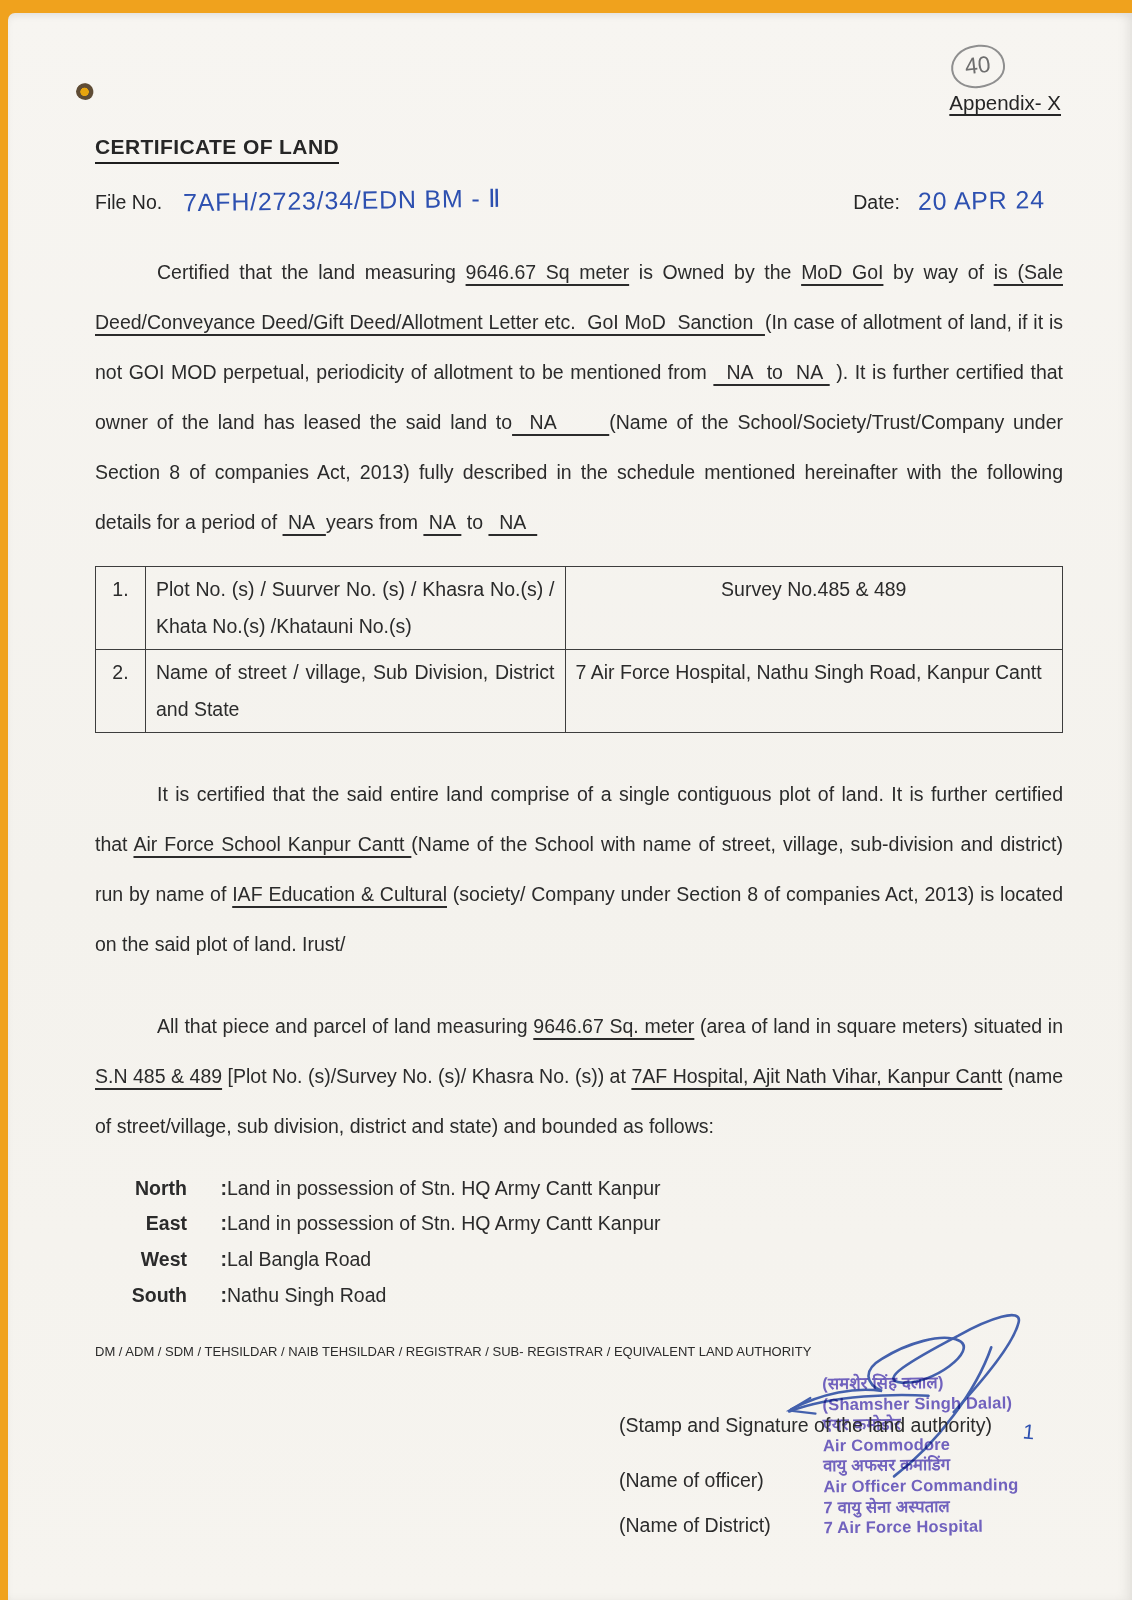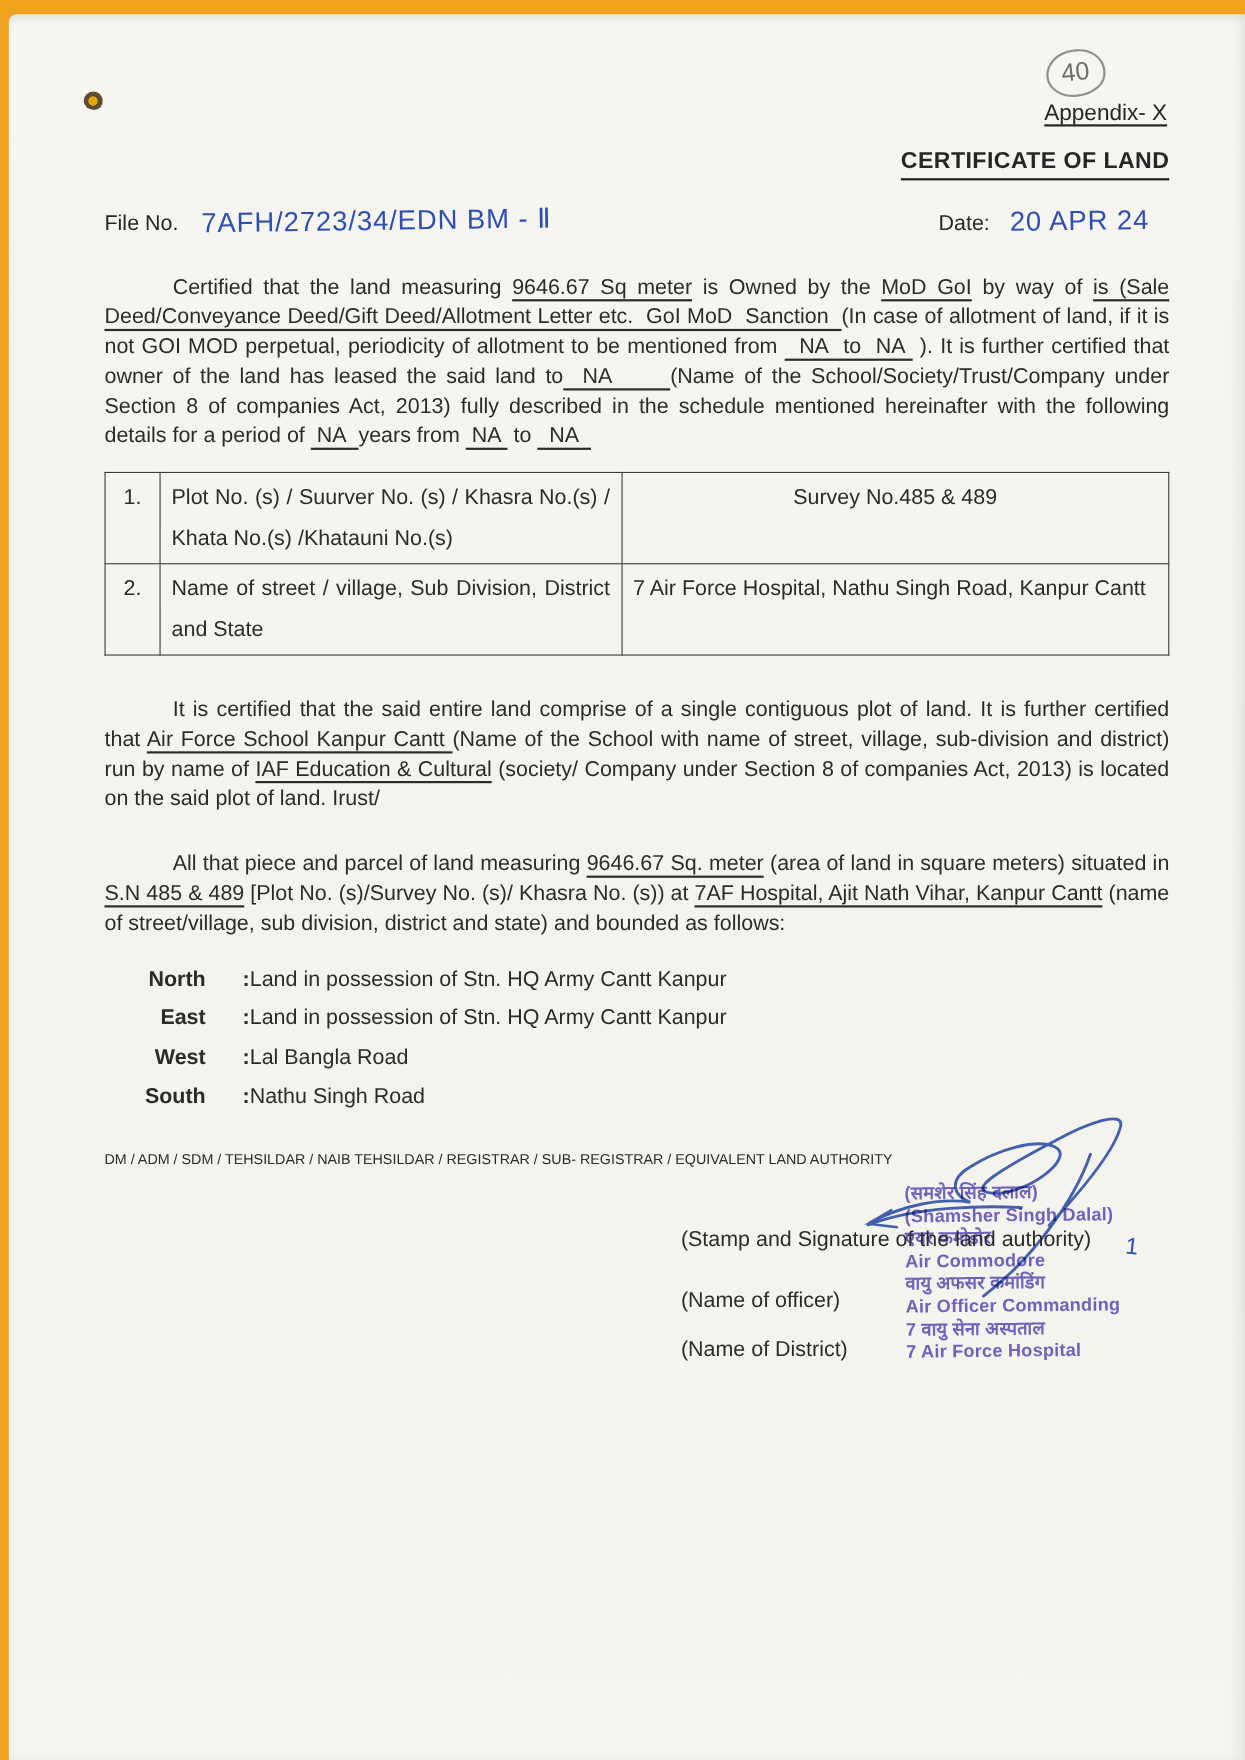--- a/index.html
+++ b/index.html
@@ -27,36 +27,36 @@
   }
   .appendix-label{
     font-size:20.5px;text-decoration:underline;
     text-decoration-thickness:2px;text-underline-offset:4px;
     padding-right:2px;
   }
   .ink-blot{
     position:absolute;left:68px;top:70px;width:19px;height:17px;border-radius:50%;
     background:radial-gradient(circle at 45% 52%, #e8a50f 0 29%, #5f4c35 33% 60%, rgba(95,76,53,0) 68%);
   }
-  .title-row{text-align:right;margin-top:20px;}
+  .title-row{text-align:left;margin-top:20px;}
   .title{
     display:inline-block;font-weight:bold;font-size:21px;letter-spacing:.4px;
     border-bottom:2.6px solid #1e1e1e;padding-bottom:3px;
   }
   .file-row{display:flex;justify-content:space-between;align-items:baseline;margin-top:22px;}
   .plabel{font-size:19.5px;}
   .hand{
     color:#2d50b0;font-size:25px;letter-spacing:.8px;font-weight:500;
     display:inline-block;transform:rotate(-.8deg);white-space:nowrap;
   }
   .file-left .hand{margin-left:16px;}
   .file-right{padding-right:18px;}
   .file-right .hand{margin-left:14px;}
   .para{
-    font-size:19.5px;line-height:27px;text-align:justify;
+    font-size:19.5px;line-height:50px;text-align:justify;
     text-indent:62px;color:#2b2b2b;
   }
   .para1{margin-top:32px;}
   .u{text-decoration:underline;text-decoration-thickness:1.7px;text-underline-offset:4.5px;}
   
   table.land{width:100%;border-collapse:collapse;margin-top:4px;font-size:19.5px;color:#2b2b2b;}
   table.land th,table.land td{border:1.7px solid #3d3d3d;padding:4px 10px;vertical-align:top;}
   table.land th{font-weight:normal;text-align:center;height:34px;line-height:32px;}
   col.c-sl{width:50px;}col.c-part{width:420px;}col.c-det{width:498px;}
   td.sl{text-align:center;line-height:36px;}

